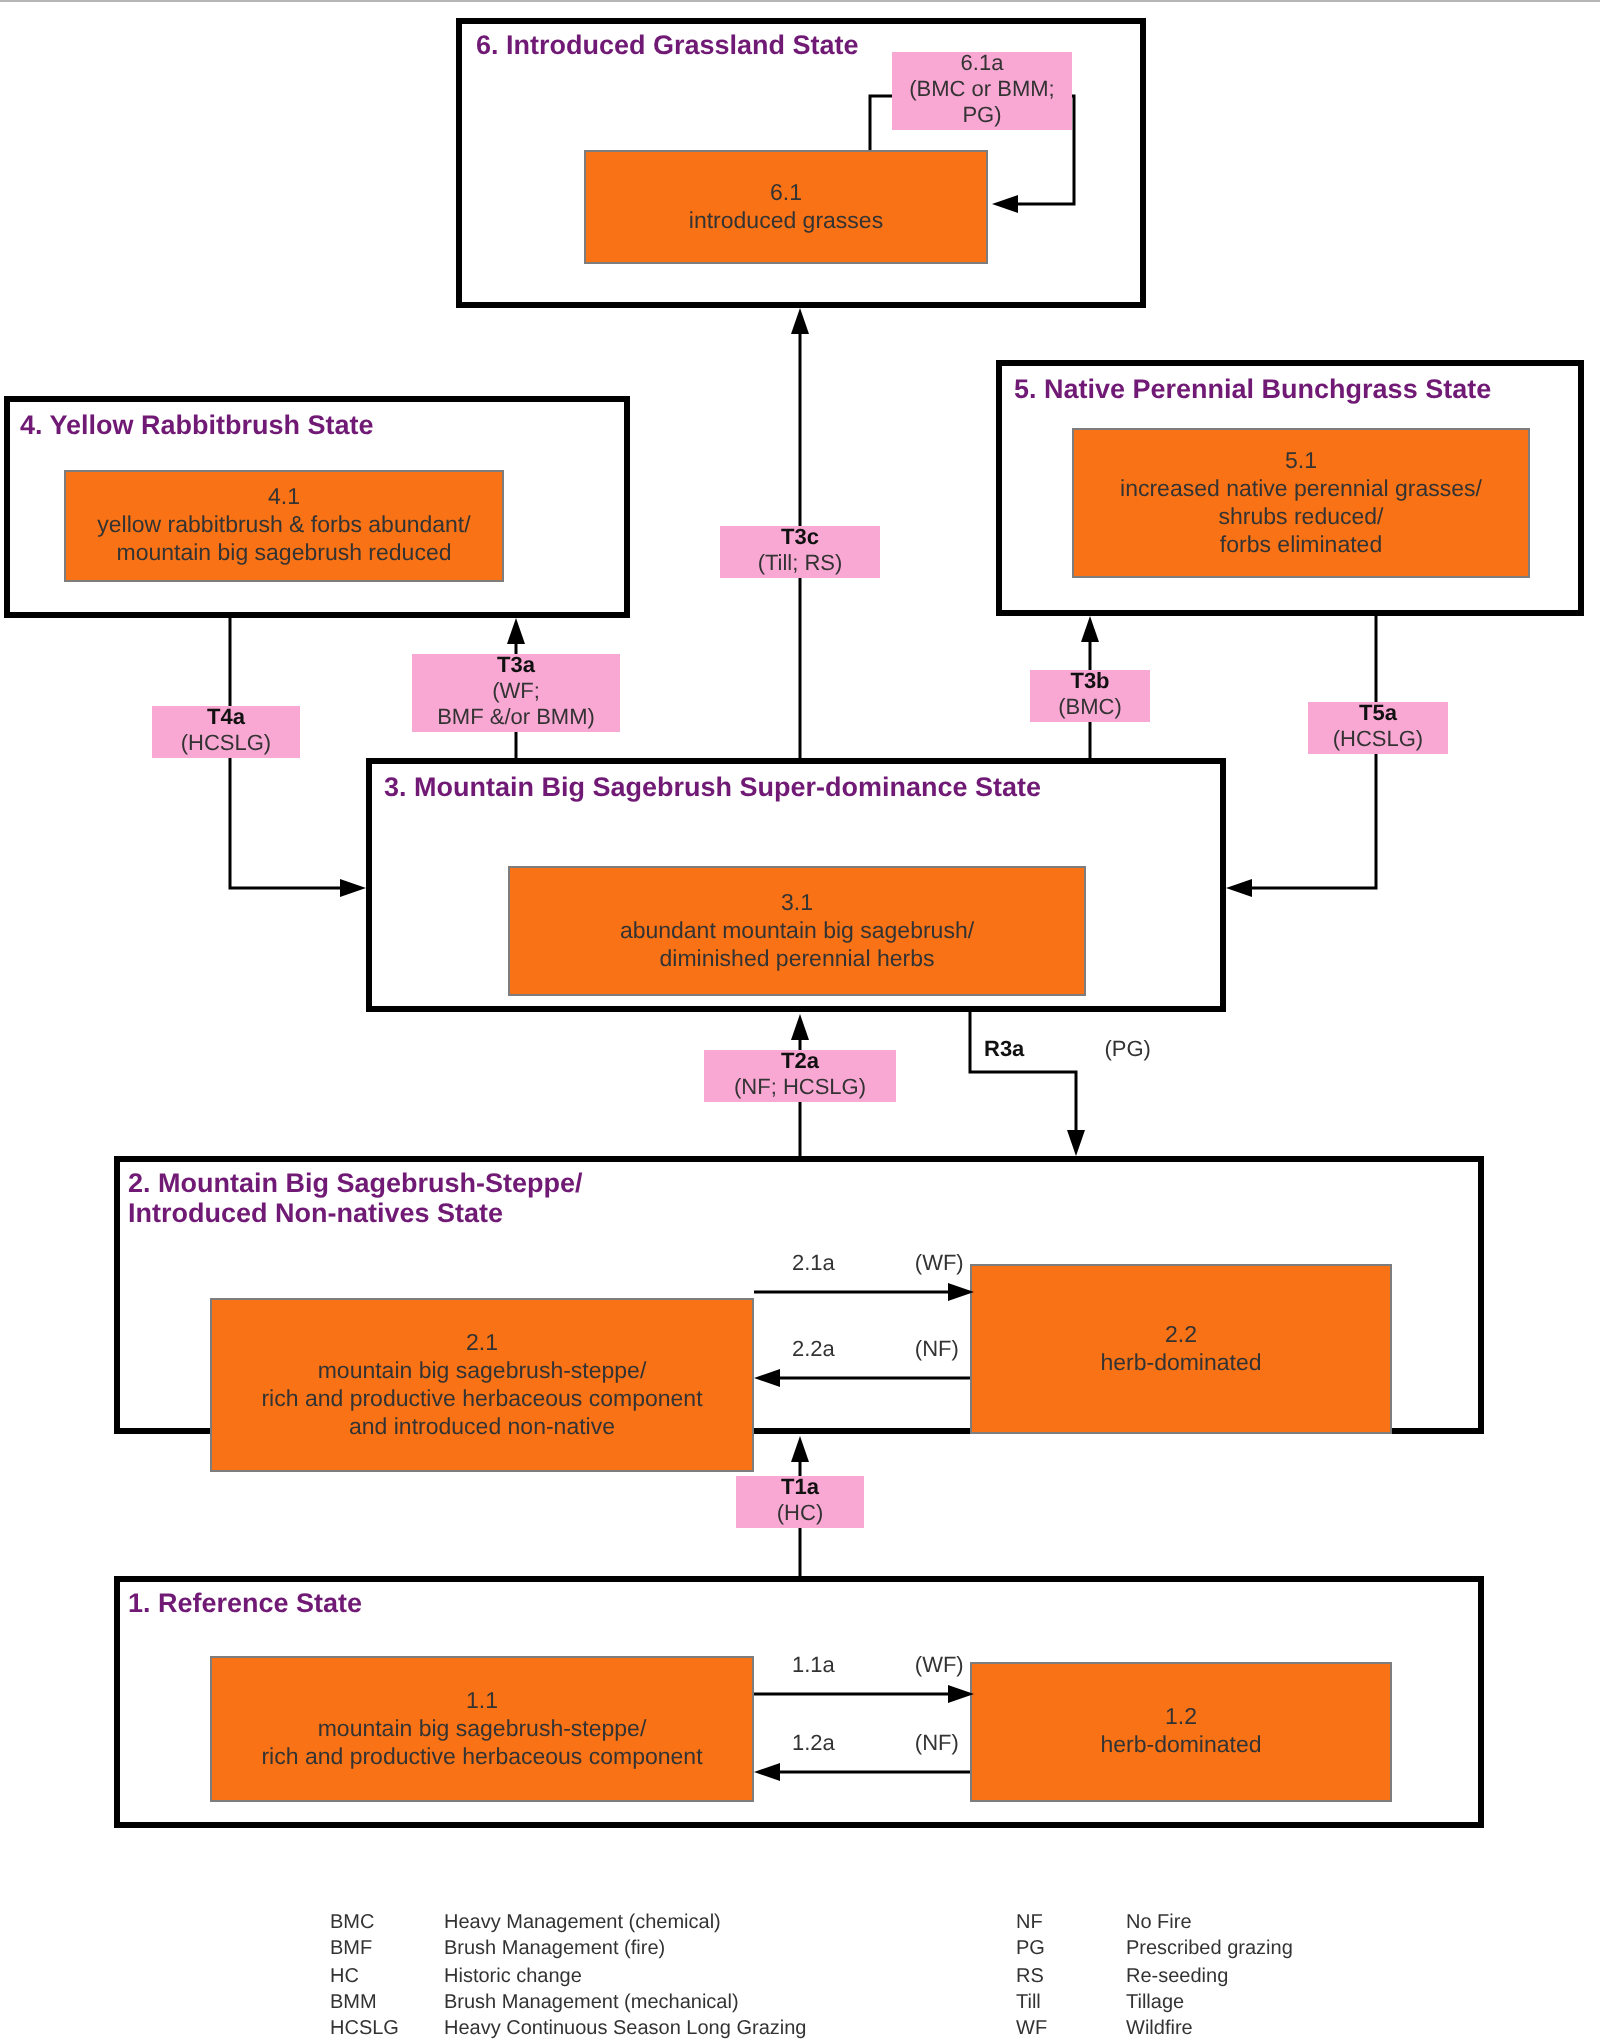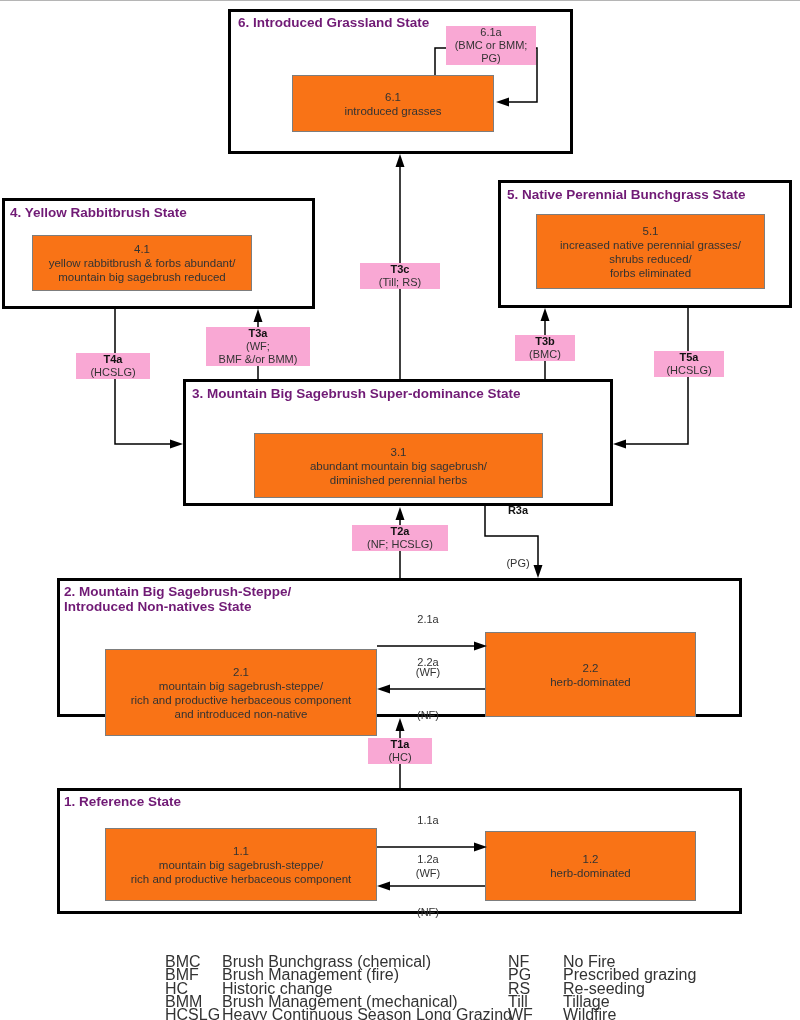--- a/index.html
+++ b/index.html
@@ -23,22 +23,22 @@
     text-align:center; font-size:11.5px; line-height:14px; color:#333;
   }
   .connectors { position:absolute; left:0; top:0; width:800px; height:1020px; }
   .connectors line, .connectors polyline { stroke:#000; stroke-width:1.5; fill:none; }
   .connectors polygon { fill:#000; stroke:none; }
   .tl {
     position:absolute; text-align:center; font-size:11px; line-height:13px; color:#333;
   }
   .tl.bg { background:#f9a8d4; }
   .tl b { color:#111; }
-  .tl.gap { display:flex; flex-direction:column; justify-content:center;gap:40px; }
-  .legend-col { position:absolute; font-size:16px; line-height:13.3px; color:#333; }
+  .tl.gap { display:flex; flex-direction:row; justify-content:space-between;gap:40px; }
+  .legend-col { position:absolute; font-size:10px; line-height:13.3px; color:#333; }
   .lrow { display:flex; }
   .labbr { flex:0 0 auto; }
   .legend-col.c1 .labbr { width:57px; }
   .legend-col.c2 .labbr { width:55px; }
   .ldesc { white-space:nowrap; }
 </style>
 </head>
 <body>
 
 <div class="canvas">
@@ -206,21 +206,21 @@
     <div>(WF)</div>
   </div>
   <div class="tl gap" style="left:396px;top:865px;width:64px;height:40px">
     <div>1.2a</div>
     <div>(NF)</div>
   </div>
 
   <div class="legend-col c1" style="left:165px;top:954px">
     <div class="lrow">
       <span class="labbr">BMC</span>
-      <span class="ldesc">Brush Bunchgrass (chemical)</span>
+      <span class="ldesc">Heavy Management (chemical)</span>
     </div>
     <div class="lrow">
       <span class="labbr">BMF</span>
       <span class="ldesc">Brush Management (fire)</span>
     </div>
     <div class="lrow">
       <span class="labbr">HC</span>
       <span class="ldesc">Historic change</span>
     </div>
     <div class="lrow">

